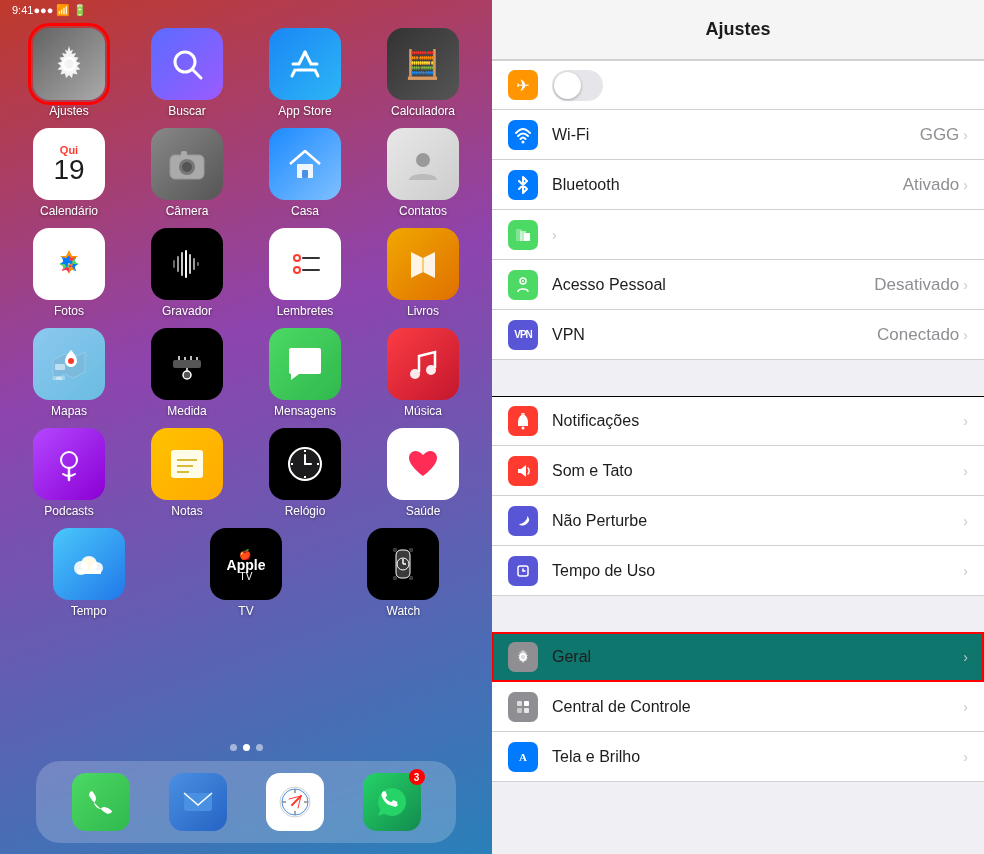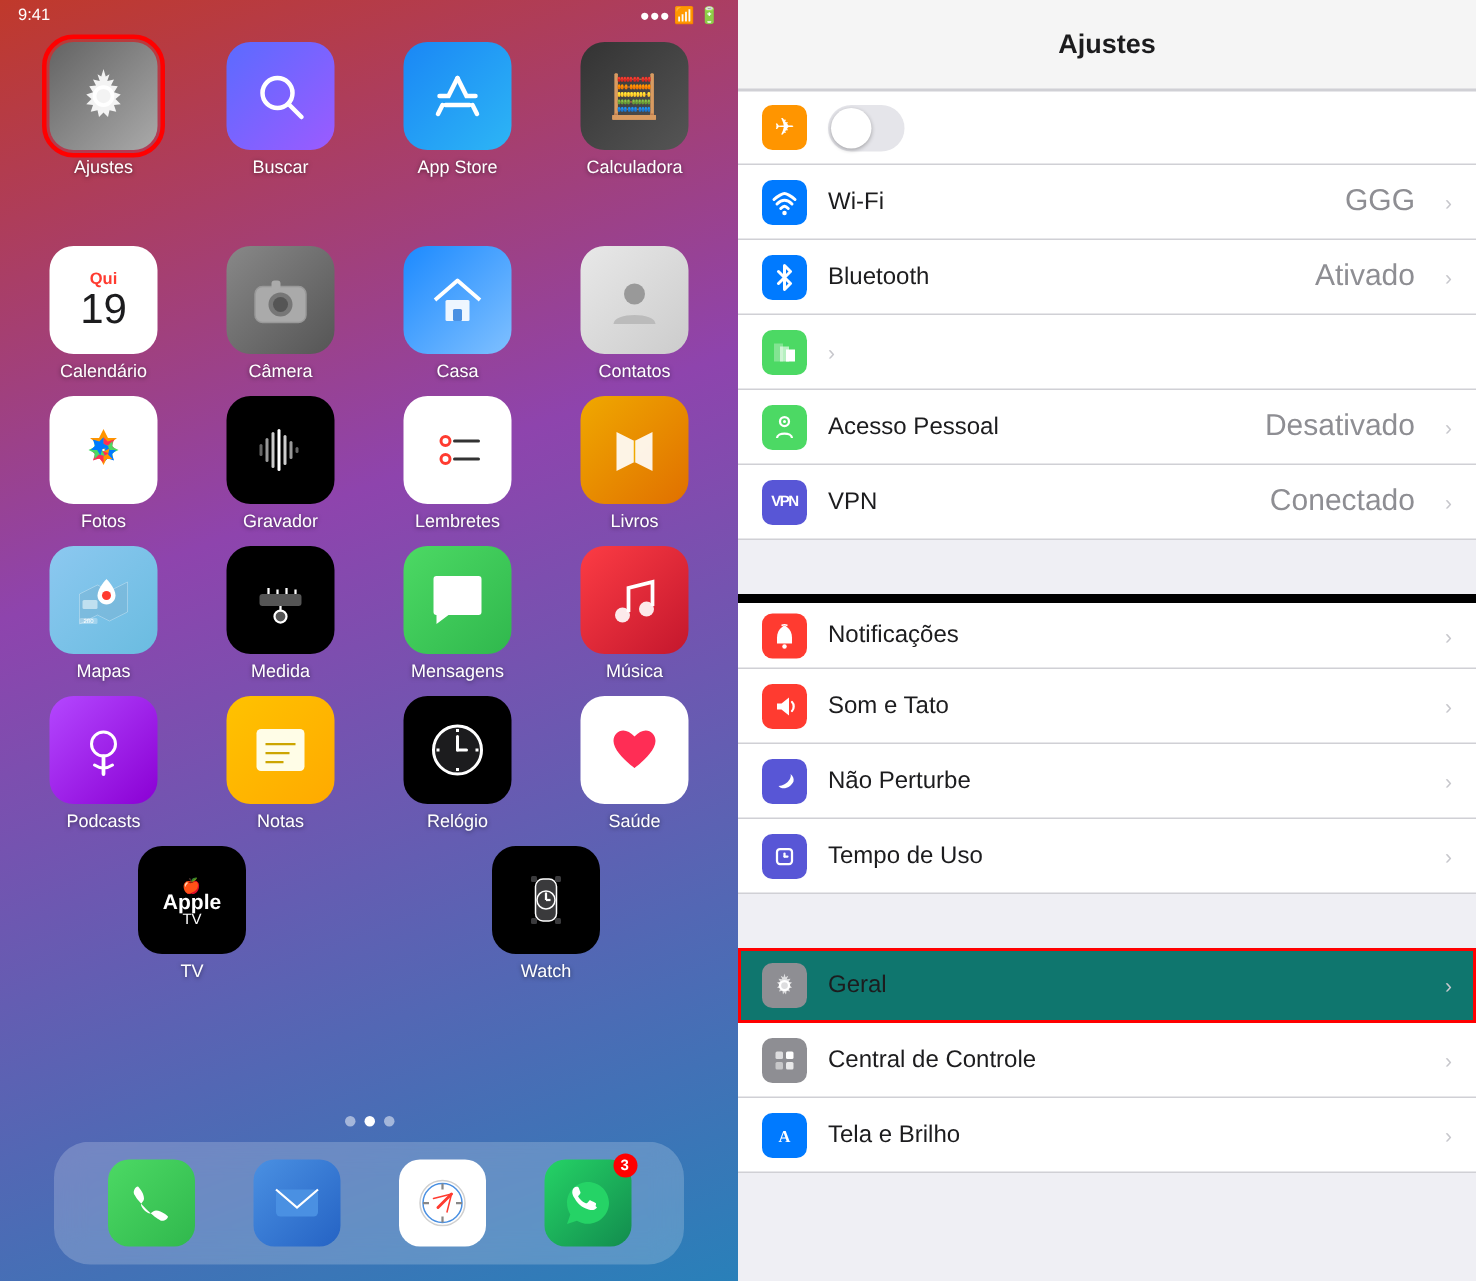--- a/index.html
+++ b/index.html
@@ -20,21 +20,20 @@
       overflow: hidden;
       display: flex;
       flex-direction: column;
     }
 
     
     #status-bar {
       height: 20px;
       display: flex;
       align-items: center;
-      justify-content: space-between;
       padding: 0 12px;
       color: white;
       font-size: 11px;
     }
 
     
     #app-grid {
       flex: 1;
       display: flex;
       flex-direction: column;
@@ -148,21 +147,21 @@
       align-items: center;
       justify-content: center;
       padding: 0 3px;
     }
 
     
     .icon-ajustes { background: linear-gradient(135deg, #636363, #aaa); }
     .icon-appstore { background: linear-gradient(135deg, #1a87f5, #2db5f5); }
     .icon-buscar { background: linear-gradient(135deg, #5b6bff, #9b5bff); }
     .icon-calculadora { background: linear-gradient(135deg, #333, #555); }
-    .icon-calendario { background: linear-gradient(135deg, #fff, #fff); margin-top: 36px; }
+    .icon-calendario { background: linear-gradient(135deg, #fff, #fff); }
     .icon-camera { background: linear-gradient(135deg, #888, #555); }
     .icon-casa { background: linear-gradient(135deg, #1c8aff, #7fc0ff); }
     .icon-contatos { background: linear-gradient(135deg, #e8e8e8, #ccc); }
     .icon-fotos { background: linear-gradient(135deg, #fff, #f0f0f0); }
     .icon-gravador { background: linear-gradient(135deg, #111, #333); }
     .icon-lembretes { background: linear-gradient(135deg, #fff, #f5f5f5); }
     .icon-livros { background: linear-gradient(135deg, #f0a800, #e07000); }
     .icon-mapas { background: linear-gradient(135deg, #4fc3f7, #81d4fa); }
     .icon-medida { background: linear-gradient(135deg, #111, #333); }
     .icon-mensagens { background: linear-gradient(135deg, #4cd964, #30b84d); }
@@ -264,23 +263,23 @@
       color: white;
     }
 
     .settings-row-label {
       flex: 1;
       font-size: 16px;
       color: #1c1c1e;
     }
 
     .settings-row-value {
-      font-size: 20px;
+      font-size: 17px;
       color: #8e8e93;
-      margin-right: 20px;
+      margin-right: 4px;
     }
 
     .chevron {
       color: #c7c7cc;
       font-size: 14px;
     }
 
     
     .toggle-switch {
       width: 51px;
@@ -571,20 +570,32 @@
           <svg width="44" height="44" viewBox="0 0 44 44" fill="none">
             <path d="M22 34 C22 34 8 24 8 16 C8 12 11 9 14.5 9 C17 9 19.5 10.5 22 13 C24.5 10.5 27 9 29.5 9 C33 9 36 12 36 16 C36 24 22 34 22 34Z" fill="#ff2d55"></path>
           </svg>
         </div>
         <span class="app-label">Saúde</span>
       </div>
     </div>
 
     <div class="app-row">
 
+      <div class="app-item">
+        <div class="app-icon icon-tempo">
+          <svg width="44" height="44" viewBox="0 0 44 44" fill="none">
+            <circle cx="22" cy="24" r="8" fill="#ffd700"></circle>
+            <circle cx="14" cy="26" r="7" fill="white" opacity="0.9"></circle>
+            <circle cx="22" cy="22" r="8" fill="white" opacity="0.9"></circle>
+            <circle cx="30" cy="26" r="6" fill="white" opacity="0.9"></circle>
+            <rect x="10" y="28" width="24" height="4" fill="white" opacity="0.9"></rect>
+          </svg>
+        </div>
+        <span class="app-label">Tempo</span>
+      </div>
 
       <div class="app-item">
         <div class="app-icon icon-tv" style="background:black;">
           <svg width="44" height="44" viewBox="0 0 44 44" fill="none">
             <text x="22" y="28" text-anchor="middle" fill="white" font-size="14" font-weight="bold" font-family="Arial">Apple</text>
             <text x="22" y="16" text-anchor="middle" fill="white" font-size="10" font-family="Arial">🍎</text>
             <text x="22" y="38" text-anchor="middle" fill="white" font-size="10" font-family="Arial">TV</text>
           </svg>
         </div>
         <span class="app-label">TV</span>
@@ -733,21 +744,21 @@
         <span class="settings-row-label">VPN</span>
         <span class="settings-row-value">Conectado</span>
         <span class="chevron">›</span>
       </div>
     </div>
 
     <div class="settings-group-divider"></div>
 
     <div class="settings-group">
 
-      <div class="settings-row" style="border-top: 6px solid #000000;">
+      <div class="settings-row" style="border-top: 1px solid #000000;">
         <div class="settings-icon si-notif">
           <svg width="18" height="18" viewBox="0 0 18 18" fill="none">
             <path d="M9 2 C9 2 4 4 4 10 L4 14 L14 14 L14 10 C14 4 9 2 9 2Z" fill="white"></path>
             <circle cx="9" cy="16" r="1.5" fill="white"></circle>
             <path d="M7 2 Q9 1 11 2" stroke="white" stroke-width="1" fill="none"></path>
           </svg>
         </div>
         <span class="settings-row-label">Notificações</span>
         <span class="chevron">›</span>
       </div>

